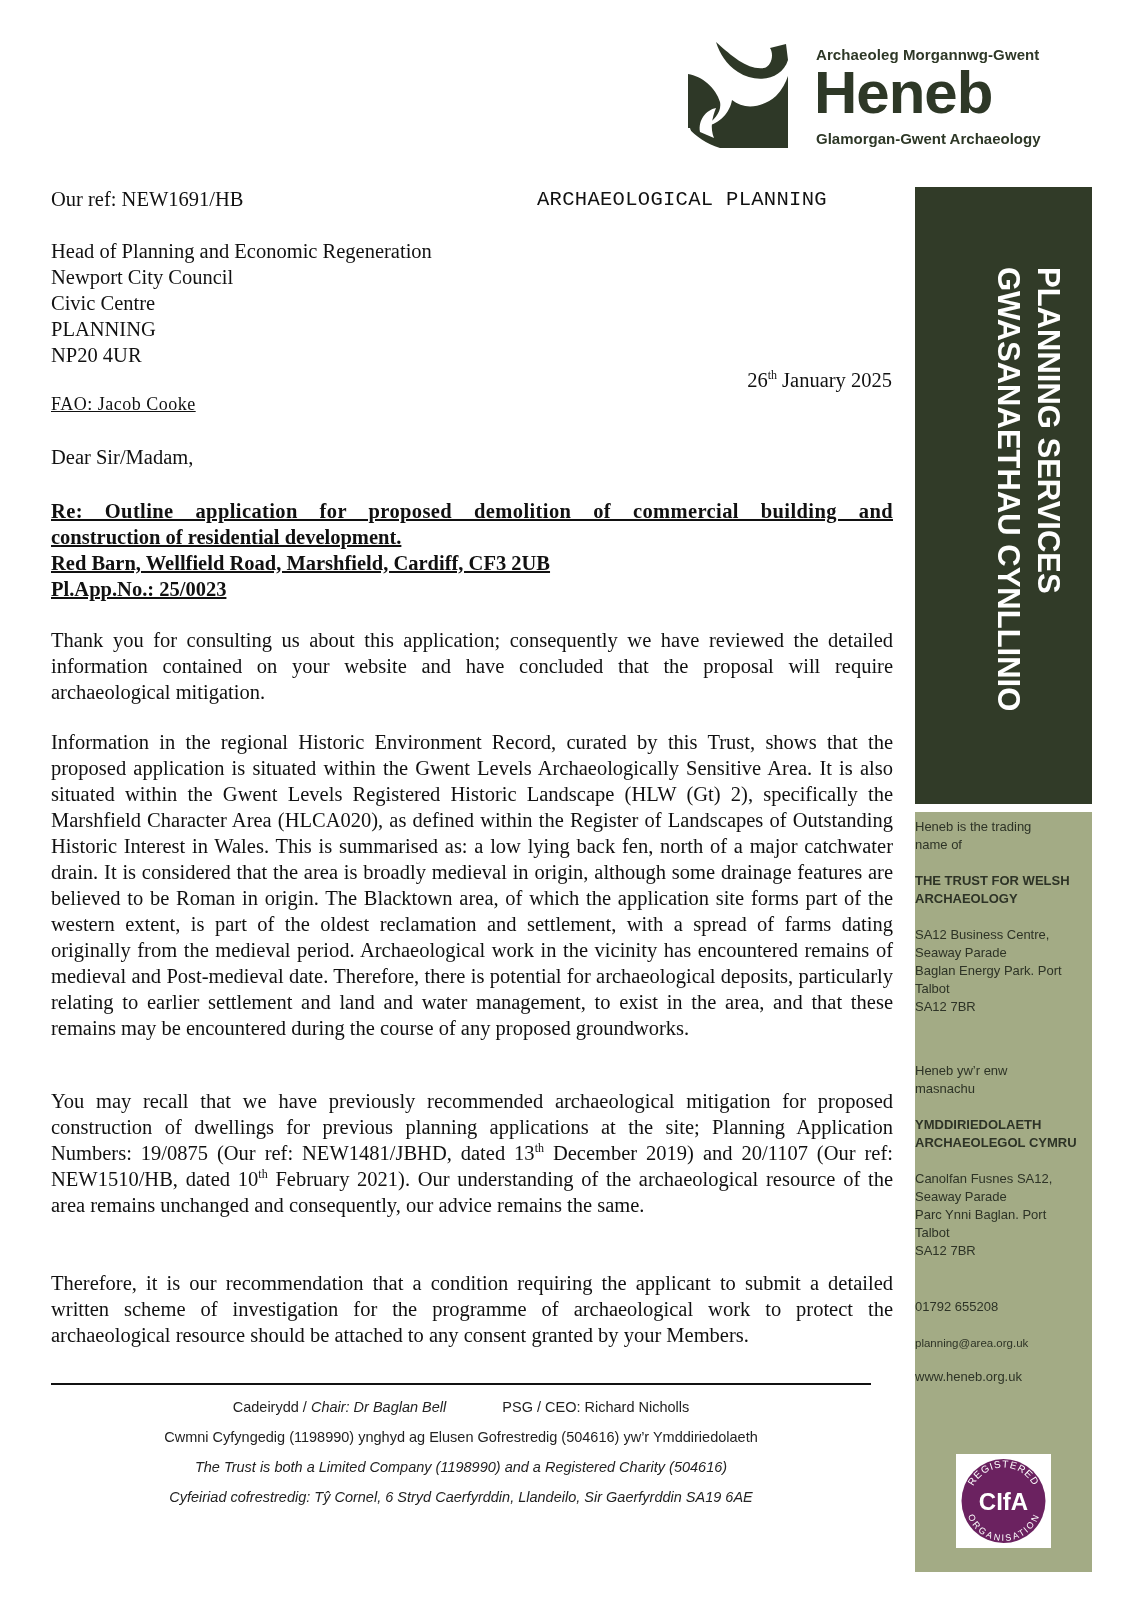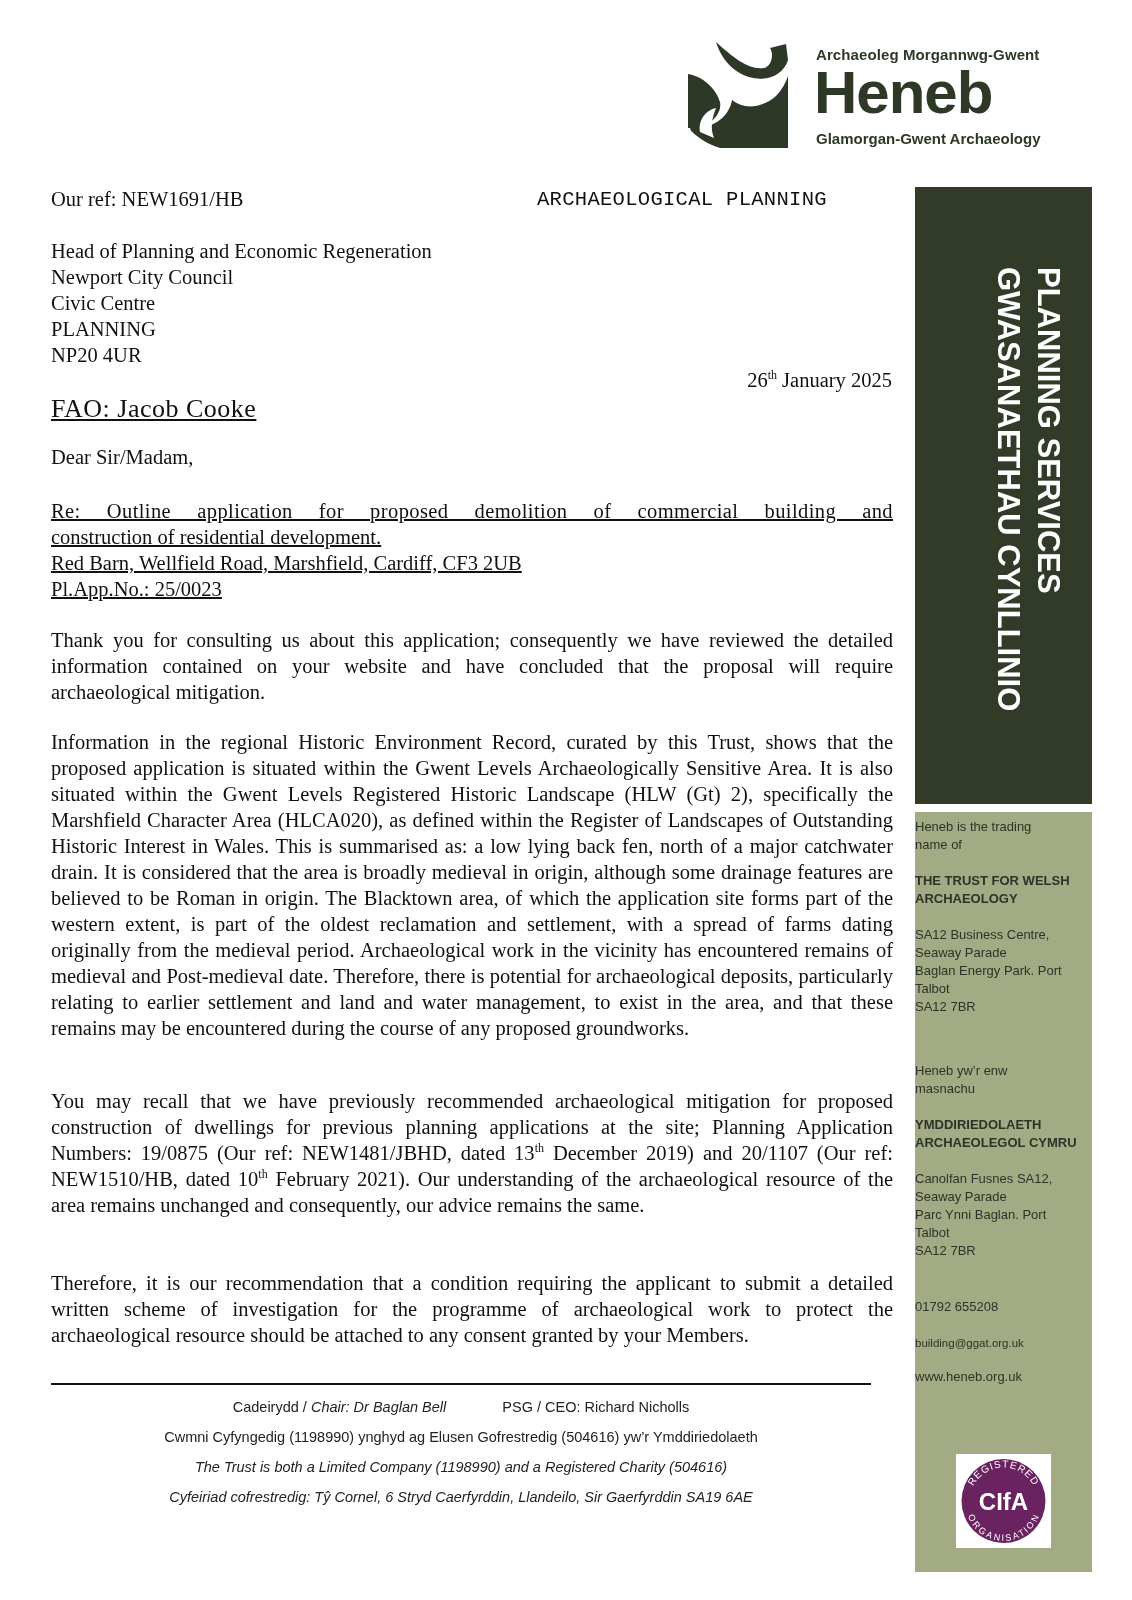--- a/index.html
+++ b/index.html
@@ -27,24 +27,24 @@
     .band-light .bold { font-weight: bold; }
     .cifa { position: absolute; left: 41px; top: 642px; width: 95px; height: 94px; background: #ffffff; }
 
     
     .letter { position: absolute; left: 51px; width: 842px; font-size: 20.5px; line-height: 26px; }
     .ref { position: absolute; left: 51px; top: 188px; font-size: 20.5px; text-align: center; }
     .dept { position: absolute; left: 537px; top: 188px; font-size: 20.5px; letter-spacing: 0.3px; font-family: Liberation Mono, monospace; }
     .addr { position: absolute; left: 51px; top: 238px; font-size: 20.5px; line-height: 26px; }
     .date { position: absolute; right: 240px; top: 368px; font-size: 20.5px; }
     .date sup { font-size: 12px; vertical-align: 8px; }
-    .fao { position: absolute; left: 51px; top: 394px; font-size: 26px; text-decoration: underline; letter-spacing: 0.5px; }
+    .fao { position: absolute; left: 51px; top: 394px; font-size: 18px; text-decoration: underline; letter-spacing: 0.5px; }
     .salut { position: absolute; left: 51px; top: 446px; font-size: 20.5px; }
     .subject { top: 498px; }
-    .subject .u { text-decoration: underline; text-decoration-thickness: 2px; }
+    .subject .u { text-decoration: underline; text-decoration-thickness: 2px; font-weight: bold; }
     .subject .j { text-align: justify; text-align-last: justify; letter-spacing: 0.4px; }
     .p { text-align: justify; }
     .p sup { font-size: 12px; line-height: 0; vertical-align: 8px; }
     .p1 { top: 627px; }
     .p2 { top: 729px; }
     .p3 { top: 1088px; }
     .p4 { top: 1270px; }
 
     .rule { position: absolute; left: 51px; top: 1383px; width: 820px; height: 0; border-top: 2px solid #111; }
     .footer { position: absolute; left: 51px; top: 1392px; width: 820px; text-align: center; font-size: 14.5px; line-height: 30px; color: #222; }
@@ -100,21 +100,21 @@
     <div>ARCHAEOLEGOL CYMRU</div>
   </div>
   <div class="blk" style="top:358px">
     <div>Canolfan Fusnes SA12,</div>
     <div>Seaway Parade</div>
     <div>Parc Ynni Baglan. Port</div>
     <div>Talbot</div>
     <div>SA12 7BR</div>
   </div>
   <div class="blk" style="top:486px">01792 655208</div>
-  <div class="blk" style="top:522px; font-size:11.5px">building@ggat.org.uk</div>
+  <div class="blk" style="top:522px; font-size:11.5px">planning@area.org.uk</div>
   <div class="blk" style="top:556px">www.heneb.org.uk</div>
   <div class="cifa">
     <svg width="95" height="94" viewBox="0 0 95 94">
       <circle cx="47.5" cy="47" r="42" fill="#6b2260"></circle>
       <circle cx="47.5" cy="47" r="29" fill="none" stroke="#ffffff" stroke-width="0.6" opacity="0.0"></circle>
       <defs>
         <path id="arcTop" d="M14 47 A33.5 33.5 0 0 1 81 47"></path>
         <path id="arcBot" d="M16 49 A31.5 31.5 0 0 0 79 49"></path>
       </defs>
       <text font-family="Liberation Sans, sans-serif" font-size="10" fill="#ffffff" letter-spacing="1">

